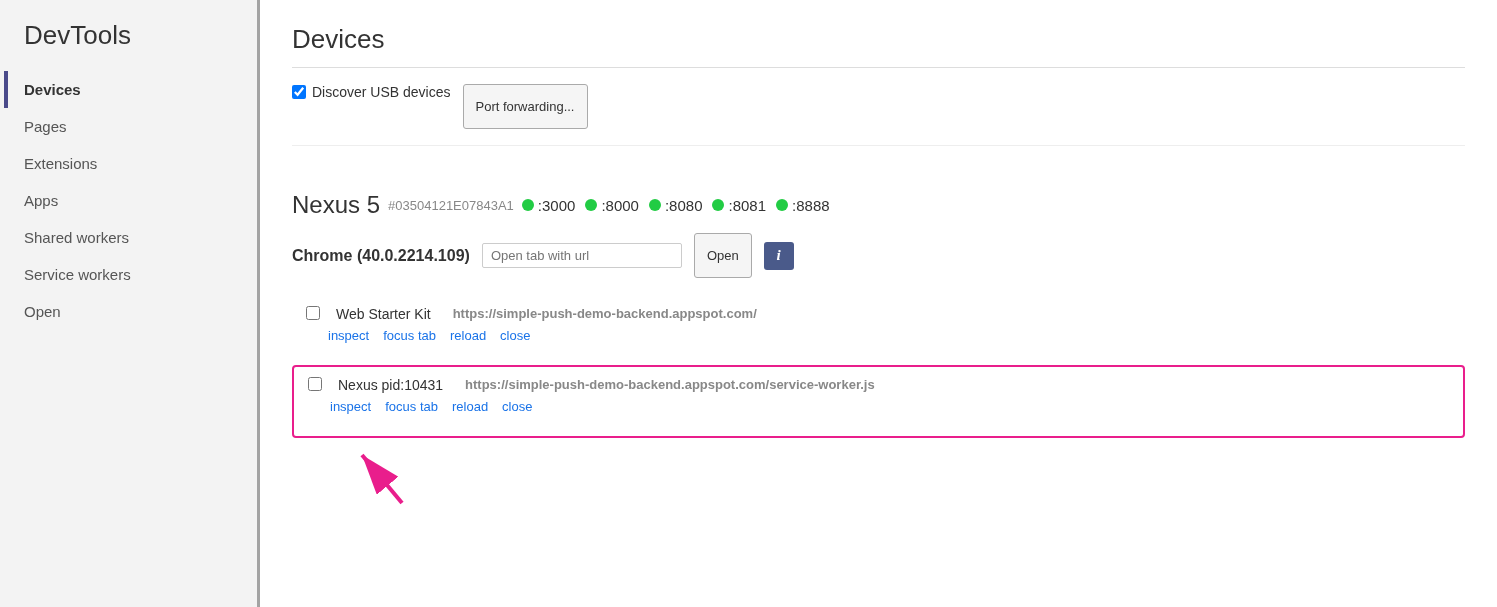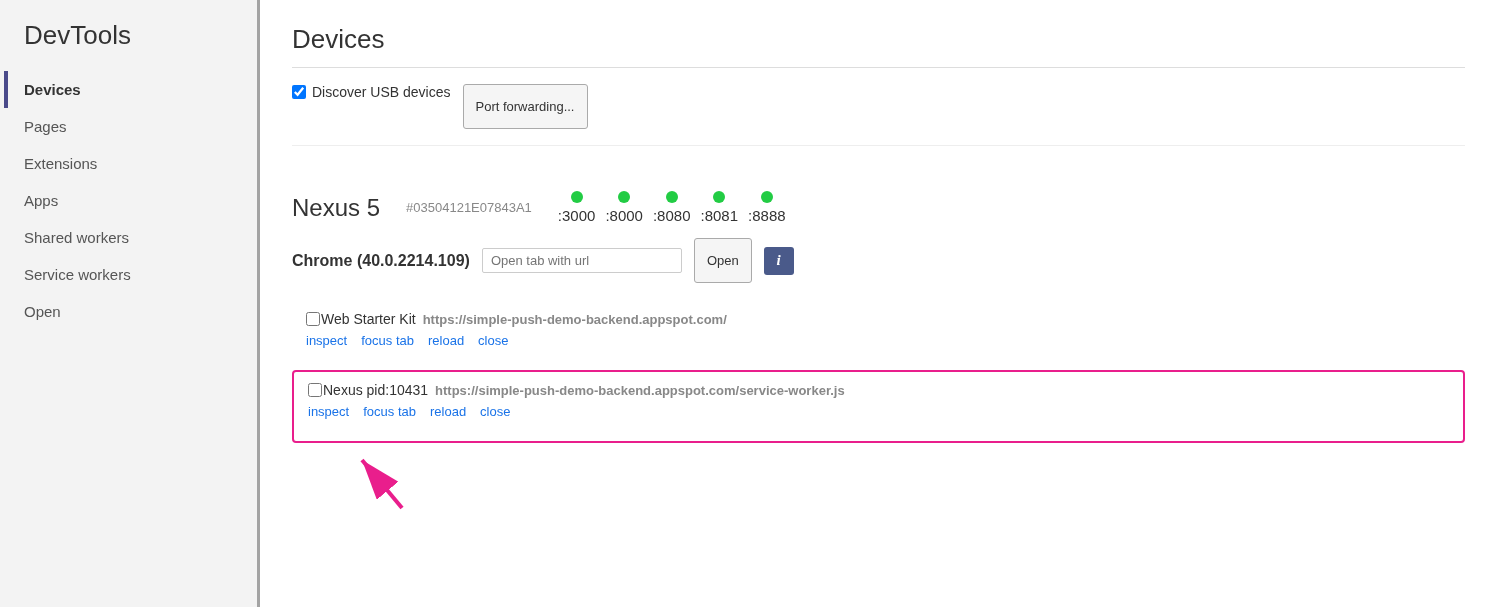--- a/index.html
+++ b/index.html
@@ -95,21 +95,21 @@
       border-radius: 3px;
       cursor: pointer;
       font-size: 13px;
       color: #333;
     }
 
     
     .device-header {
       display: flex;
       align-items: center;
-      gap: 26px;
+      gap: 8px;
       margin-bottom: 14px;
       margin-top: 45px;
     }
     .device-name {
       font-size: 24px;
       font-weight: 400;
       color: #333;
     }
     .device-id {
       font-size: 13px;
@@ -119,21 +119,20 @@
       display: flex;
       align-items: center;
       gap: 10px;
     }
     .port-item {
       display: flex;
       align-items: center;
       gap: 4px;
       font-size: 15px;
       color: #333;
-      flex-direction: column;
     }
     .green-dot {
       width: 12px;
       height: 12px;
       border-radius: 50%;
       background: #22cc44;
       display: inline-block;
     }
 
     
@@ -176,22 +175,21 @@
 
     
     .tab-item {
       display: flex;
       flex-direction: column;
       margin-bottom: 12px;
       padding: 10px 14px;
     }
     .tab-item-header {
       display: flex;
-      align-items: center;
-      gap: 1px;
+      gap: 16px;
       margin-bottom: 4px;
     }
     .tab-item-checkbox {
       width: 14px;
       height: 14px;
       cursor: pointer;
     }
     .tab-item-name {
       font-size: 14px;
       font-weight: 500;
@@ -199,20 +197,21 @@
     }
     .tab-item-url {
       font-size: 13px;
       color: #888;
       margin-left: 22px;
       font-weight: bold;
     }
     .tab-item-actions {
       display: flex;
       gap: 14px;
+      margin-left: 22px;
       margin-top: 2px;
     }
     .tab-action-link {
       color: #1a73e8;
       text-decoration: none;
       font-size: 13px;
       cursor: pointer;
     }
 
     

